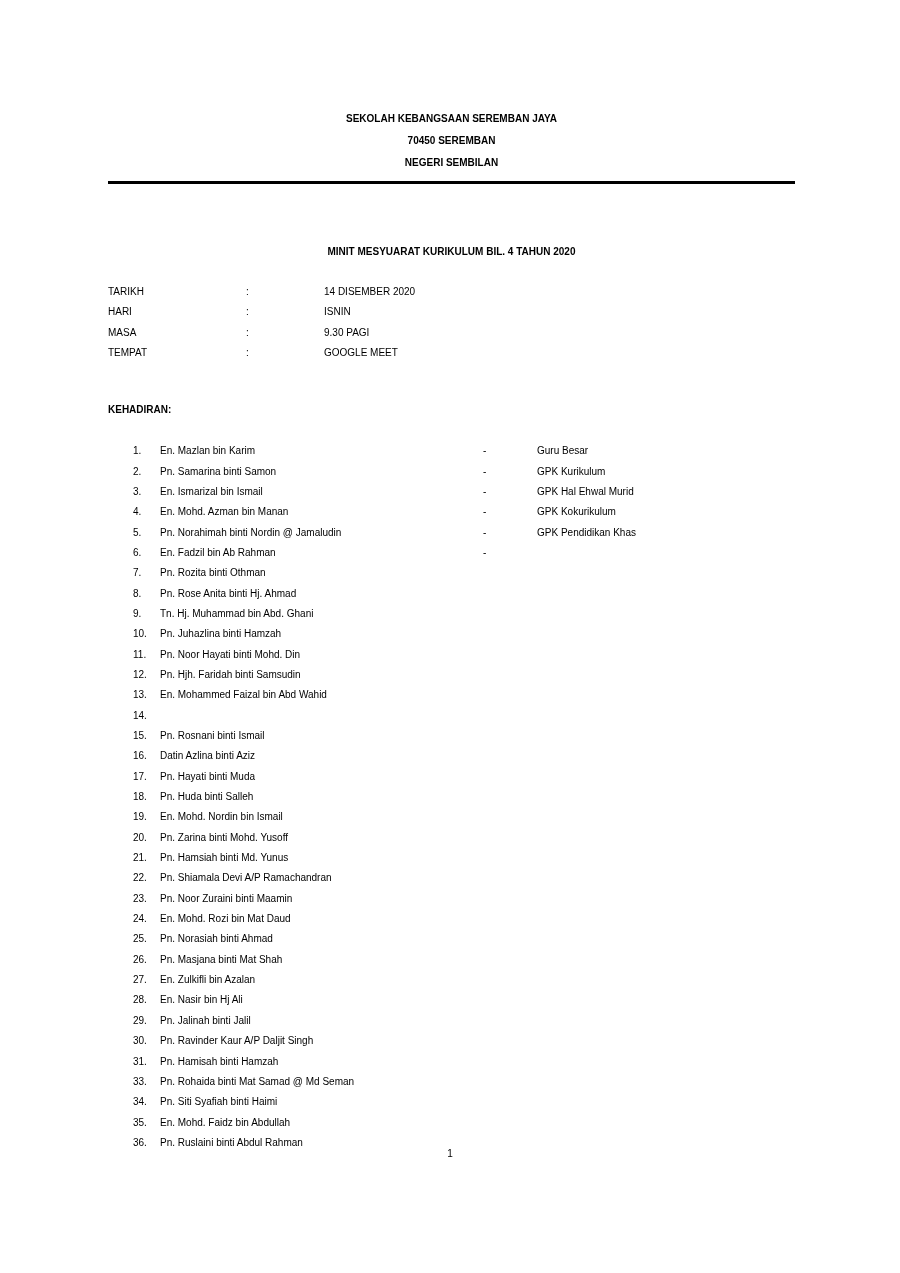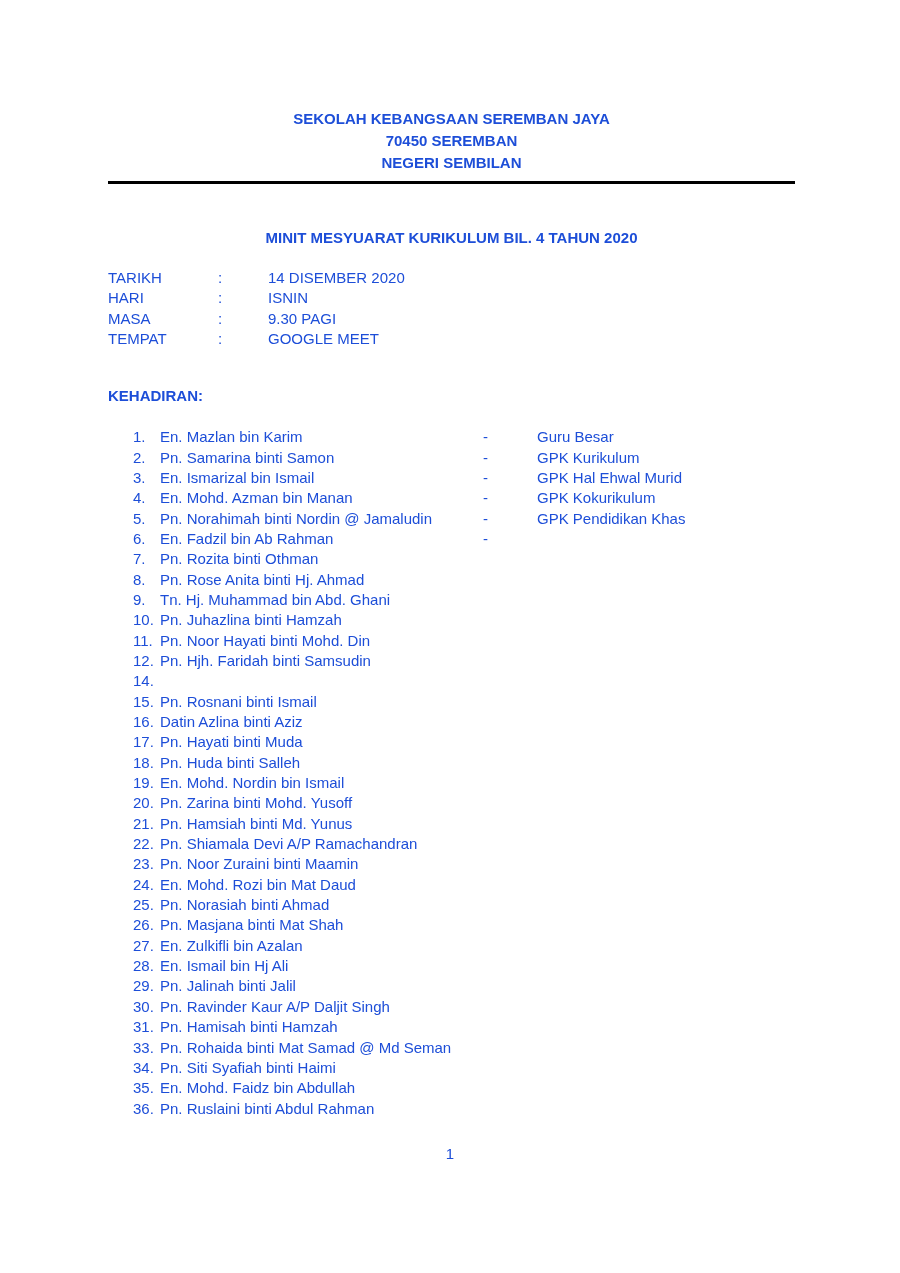--- a/index.html
+++ b/index.html
@@ -5,23 +5,23 @@
   html, body {
     margin: 0;
     padding: 0;
     background: #ffffff;
   }
   .page {
     position: relative;
     width: 900px;
     height: 1273px;
     background: #ffffff;
-    color: #1d4ed8;
+    color: #000000;
     font-family: "Liberation Sans", sans-serif;
-    font-size: 15px;
+    font-size: 10px;
     overflow: hidden;
   }
   .content {
     position: absolute;
     left: 108px;
     right: 105px;
     top: 0;
   }
   .header-block {
     margin-top: 108px;
@@ -29,31 +29,32 @@
     font-weight: 700;
     line-height: 22px;
   }
   .rule {
     margin-top: 7px;
     height: 3px;
     background: #000000;
     border: none;
   }
   .doc-title {
-    margin-top: 44px;
+    margin-top: 58px;
     text-align: center;
     font-weight: 700;
     line-height: 20px;
   }
   .details {
     margin-top: 20px;
   }
   .detail-row {
     display: flex;
     line-height: 20.3px;
+    gap: 28px;
   }
   .detail-label { width: 110px; }
   .detail-sep   { width: 50px; }
   .detail-value { flex: 1; }
   .attendance-heading {
     margin-top: 37px;
     font-weight: 700;
     line-height: 20px;
   }
   .attendee-list {
@@ -184,20 +185,26 @@
         <span class="attendee-dash"></span>
         <span class="attendee-role"></span>
       </div>
         <div class="attendee-row">
         <span class="attendee-num">12.</span>
         <span class="attendee-name">Pn. Hjh. Faridah binti Samsudin</span>
         <span class="attendee-dash"></span>
         <span class="attendee-role"></span>
       </div>
         <div class="attendee-row">
+        <span class="attendee-num">13.</span>
+        <span class="attendee-name">En. Mohammed Faizal bin Abd Wahid</span>
+        <span class="attendee-dash"></span>
+        <span class="attendee-role"></span>
+      </div>
+        <div class="attendee-row">
         <span class="attendee-num">14.</span>
         <span class="attendee-dash"></span>
         <span class="attendee-role"></span>
       </div>
         <div class="attendee-row">
         <span class="attendee-num">15.</span>
         <span class="attendee-name">Pn. Rosnani binti Ismail</span>
         <span class="attendee-dash"></span>
         <span class="attendee-role"></span>
       </div>
@@ -268,21 +275,21 @@
         <span class="attendee-role"></span>
       </div>
         <div class="attendee-row">
         <span class="attendee-num">27.</span>
         <span class="attendee-name">En. Zulkifli bin Azalan</span>
         <span class="attendee-dash"></span>
         <span class="attendee-role"></span>
       </div>
         <div class="attendee-row">
         <span class="attendee-num">28.</span>
-        <span class="attendee-name">En. Ismail bin Hj Ali</span>
+        <span class="attendee-name">En. Nasir bin Hj Ali</span>
         <span class="attendee-dash"></span>
         <span class="attendee-role"></span>
       </div>
         <div class="attendee-row">
         <span class="attendee-num">29.</span>
         <span class="attendee-name">Pn. Jalinah binti Jalil</span>
         <span class="attendee-dash"></span>
         <span class="attendee-role"></span>
       </div>
         <div class="attendee-row">

